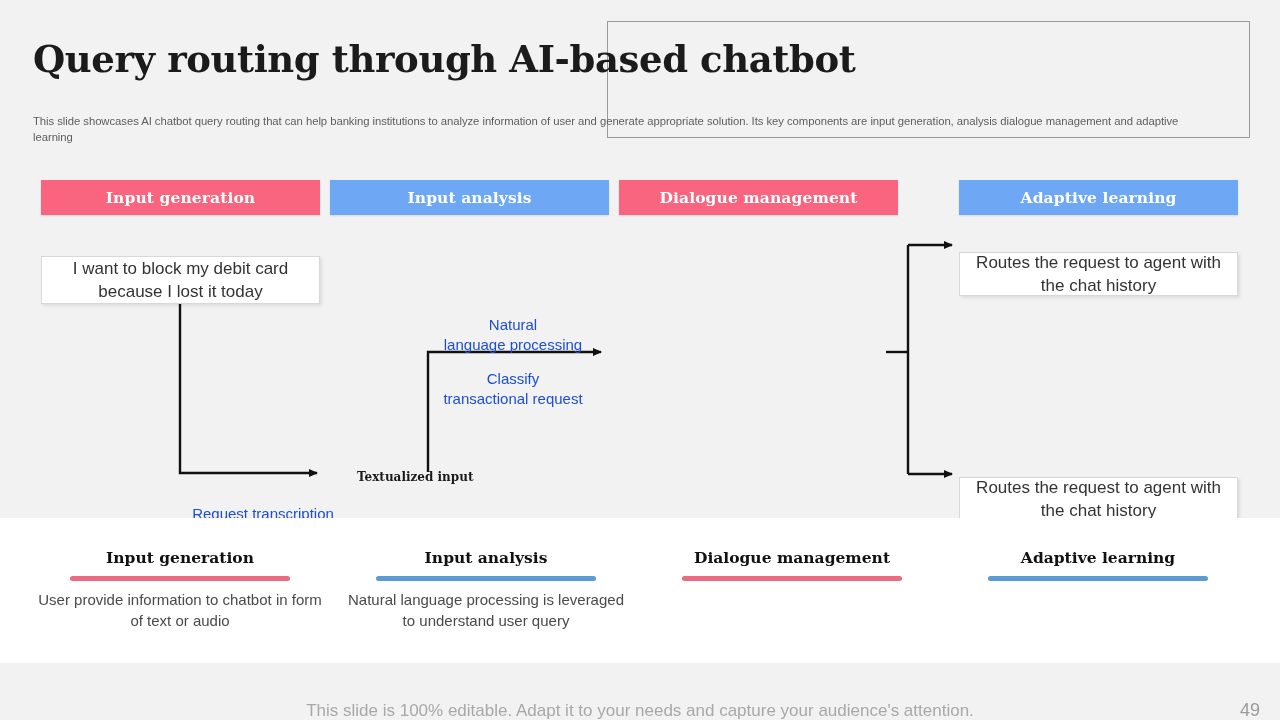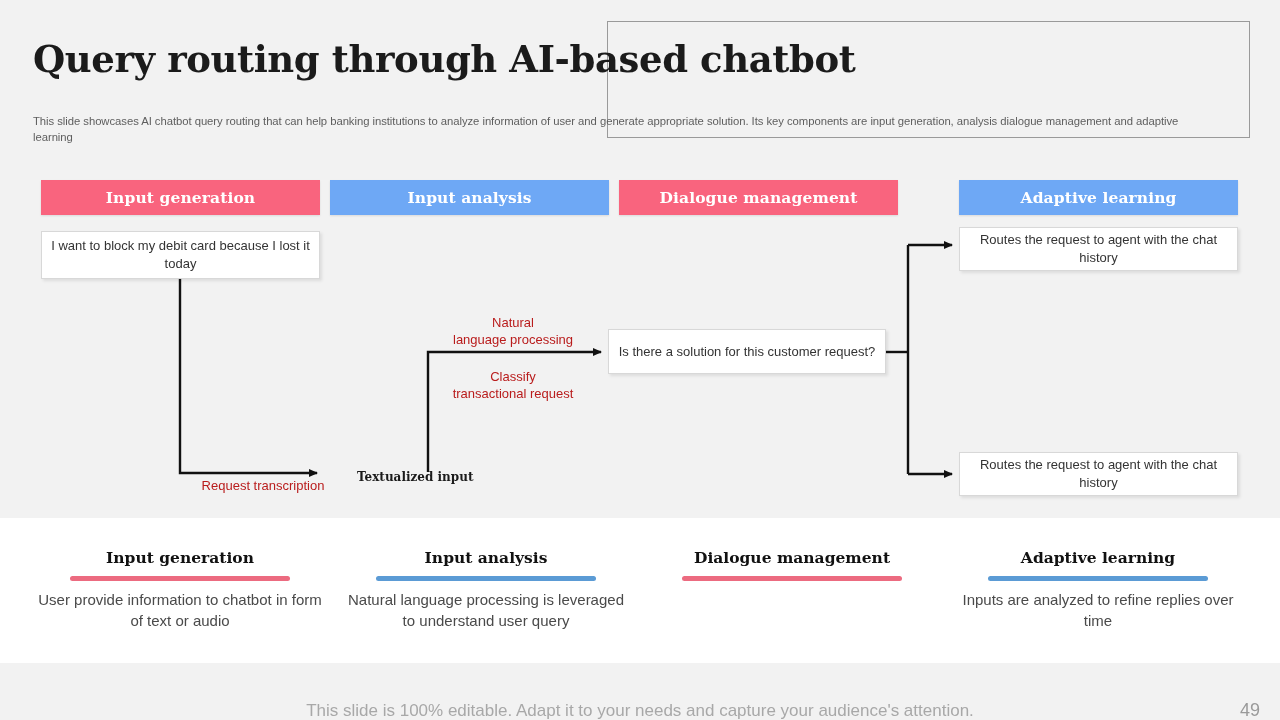--- a/index.html
+++ b/index.html
@@ -42,32 +42,33 @@
   .pill.c1 { left: 330px; width: 279px; }
   .pill.c2 { left: 619px; width: 279px; }
   .pill.c3 { left: 959px; width: 279px; }
 
   
   .note {
     position: absolute; background: #ffffff;
     border: 1px solid #d8d8d8;
     box-shadow: 2px 2px 3px rgba(0,0,0,.09);
     display: flex; align-items: center; justify-content: center;
-    text-align: center; color: #333333; font-size: 13px; line-height: 1.38;
+    text-align: center; color: #333333; font-size: 17px; line-height: 1.38;
     padding: 20px 8px;
+    margin-top: 25px;
   }
   .note-user     { left: 41px;  top: 231px; width: 279px; height: 48px; }
   .note-question { left: 608px; top: 329px; width: 278px; height: 45px; }
   .note-route1   { left: 959px; top: 227px; width: 279px; height: 44px; }
   .note-route2   { left: 959px; top: 452px; width: 279px; height: 44px; }
 
   
   .flow-label {
-    position: absolute; text-align: center; color: #b91c1c;
-    font-size: 13px; line-height: 1.3;
+    position: absolute; text-align: center; color: #1d4ed8;
+    font-size: 15px; line-height: 1.3;
   }
   .flow-strong {
     position: absolute; font-family: "DejaVu Serif", serif;
     font-weight: bold; font-size: 12px; color: #1b1b1b;
   }
 
   
   .flow-svg { position: absolute; left: 0; top: 0; width: 1280px; height: 720px; }
 
   
@@ -132,25 +133,24 @@
 
     <path d="M886,352 L908,352" stroke="#111111" stroke-width="2.4" fill="none"></path>
     <path d="M908,245 L908,474" stroke="#111111" stroke-width="2.4" fill="none"></path>
 
     <path d="M908,245 L952,245" stroke="#111111" stroke-width="2.4" fill="none" marker-end="url(#ah)"></path>
 
     <path d="M908,474 L952,474" stroke="#111111" stroke-width="2.4" fill="none" marker-end="url(#ah)"></path>
   </svg>
 
   <div class="note note-user">I want to block my debit card because I lost it today</div>
-  <div class="note note-question">Is there a solution for this customer request?</div>
   <div class="note note-route1">Routes the request to agent with the chat history</div>
   <div class="note note-route2">Routes the request to agent with the chat history</div>
 
-  <div class="flow-label" style="left:188px; top:478px; width:150px;">Request transcription</div>
+  <div class="flow-label" style="left:188px; top:504px; width:150px;">Request transcription</div>
 
   <div class="flow-strong" style="left:357px; top:470px;">Textualized input</div>
 
   <div class="flow-label" style="left:438px; top:315px; width:150px;">
     <div>Natural</div>
     <div>language processing</div>
   </div>
   <div class="flow-label" style="left:438px; top:369px; width:150px;">
     <div>Classify</div>
     <div>transactional request</div>
@@ -168,19 +168,18 @@
     <div class="legend-rule" style="background: rgb(91, 155, 213);"></div>
     <div class="legend-desc">Natural language processing is leveraged to understand user query</div>
   </div>
   <div class="legend-col l2">
     <div class="legend-title">Dialogue management</div>
     <div class="legend-rule" style="background: rgb(236, 107, 128);"></div>
   </div>
   <div class="legend-col l3">
     <div class="legend-title">Adaptive learning</div>
     <div class="legend-rule" style="background: rgb(91, 155, 213);"></div>
-    <div class="legend-desc">Inputs are analyzed to refine replies over time</div>
   </div>
 
   <div class="footer-note">This slide is 100% editable. Adapt it to your needs and capture your audience's attention.</div>
   <div class="page-num">49</div>
 
 </div>
 
 </body></html>

